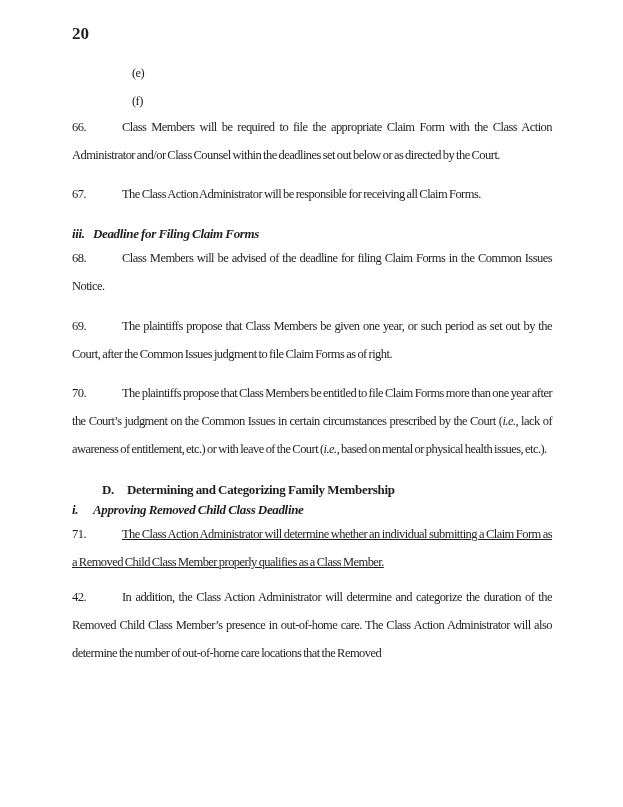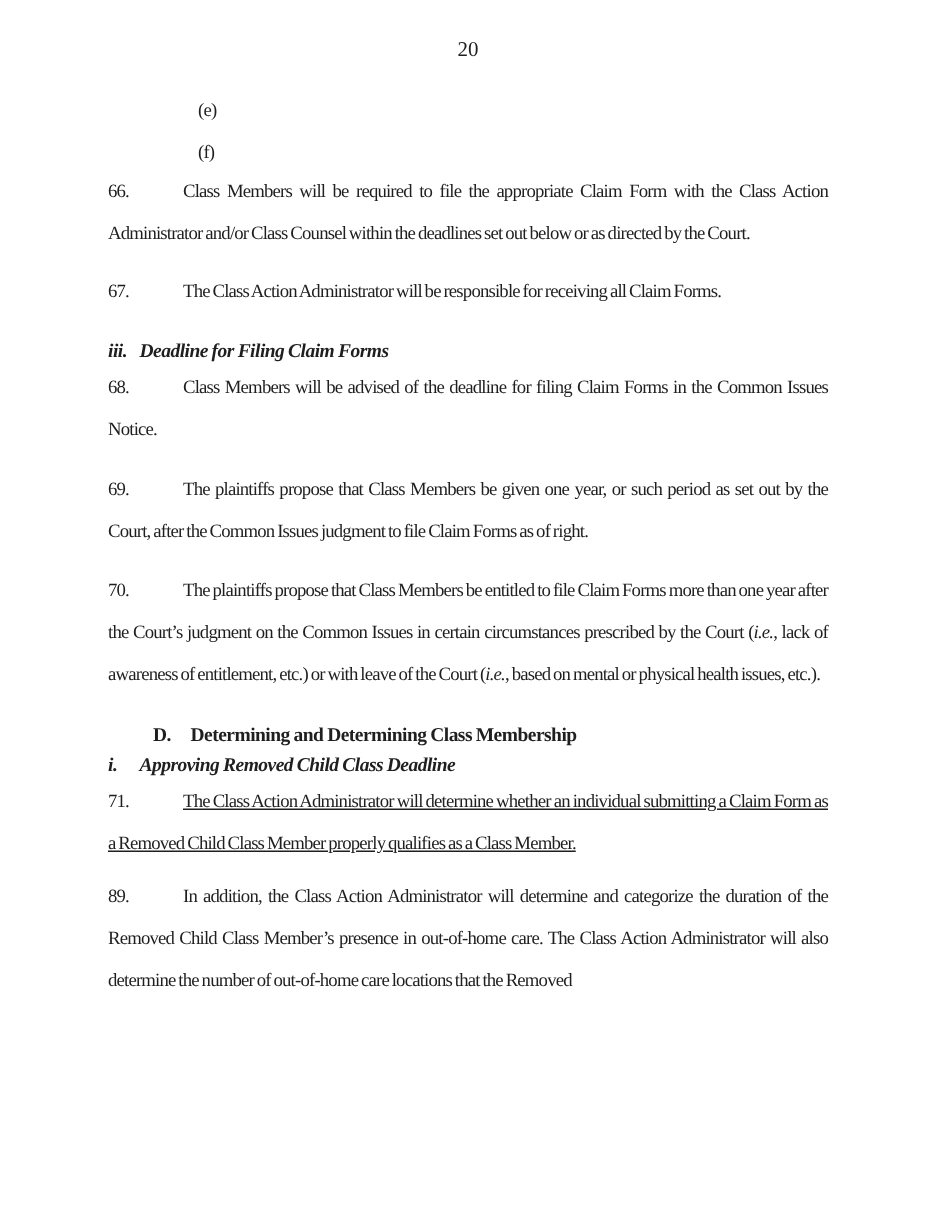--- a/index.html
+++ b/index.html
@@ -8,23 +8,23 @@
     width:623px; height:807px;
     background:#ffffff;
     color:#1f1f1f;
     font-family:"Liberation Serif", serif;
     box-sizing:border-box;
     padding:0 71px 0 72px;
     overflow:hidden;
   }
   .page-number {
     margin-top:27px;
-    text-align:center;
-    font-size:14px;
+    font-size:17px;
     line-height:14px;
+    font-weight:bold;
   }
   
   .bt {
     font-size:12.5px;
     letter-spacing:-0.55px;
     word-spacing:-0.7px;
   }
   .subclause { display:flex; margin-left:60px; line-height:19px; }
   .subclause .lbl { flex:0 0 51px; width:51px; }
   .subclause .txt { width:369px; text-align:justify; }
@@ -83,21 +83,21 @@
   <p class="para bt" id="p67"><span class="num">67.</span><span>The Class Action Administrator will be responsible for receiving all Claim Forms.</span></p>
 
   <p class="heading ital" id="h-iii"><span class="hnum">iii.</span><span>Deadline for Filing Claim Forms</span></p>
 
   <p class="para bt" id="p68"><span class="num">68.</span><span>Class Members will be advised of the deadline for filing Claim Forms in the Common Issues Notice.</span></p>
 
   <p class="para bt" id="p69"><span class="num">69.</span><span>The plaintiffs propose that Class Members be given one year, or such period as set out by the Court, after the Common Issues judgment to file Claim Forms as of right.</span></p>
 
   <p class="para bt" id="p70"><span class="num">70.</span><span>The plaintiffs propose that Class Members be entitled to file Claim Forms more than one year after the Court’s judgment on the Common Issues in certain circumstances prescribed by the Court (</span><span class="it">i.e.</span><span>, lack of awareness of entitlement, etc.) or with leave of the Court (</span><span class="it">i.e.</span><span>, based on mental or physical health issues, etc.).</span></p>
 
-  <p class="heading" id="h-d"><span class="hnum">D.</span><span>Determining and Determining Class Membership</span></p>
+  <p class="heading" id="h-d"><span class="hnum">D.</span><span>Determining and Categorizing Family Membership</span></p>
 
   <p class="heading ital" id="h-i"><span class="hnum">i.</span><span>Approving Removed Child Class Deadline</span></p>
 
   <p class="para bt" id="p71"><span class="num">71.</span><span>The Class Action Administrator will determine whether an individual submitting a Claim Form as a Removed Child Class Member properly qualifies as a Class Member.</span></p>
 
-  <p class="para bt" id="p72"><span class="num">89.</span><span>In addition, the Class Action Administrator will determine and categorize the duration of the Removed Child Class Member’s presence in out-of-home care. The Class Action Administrator will also determine the number of out-of-home care locations that the Removed</span></p>
+  <p class="para bt" id="p72"><span class="num">42.</span><span>In addition, the Class Action Administrator will determine and categorize the duration of the Removed Child Class Member’s presence in out-of-home care. The Class Action Administrator will also determine the number of out-of-home care locations that the Removed</span></p>
 
 </div>
 
 </body></html>

